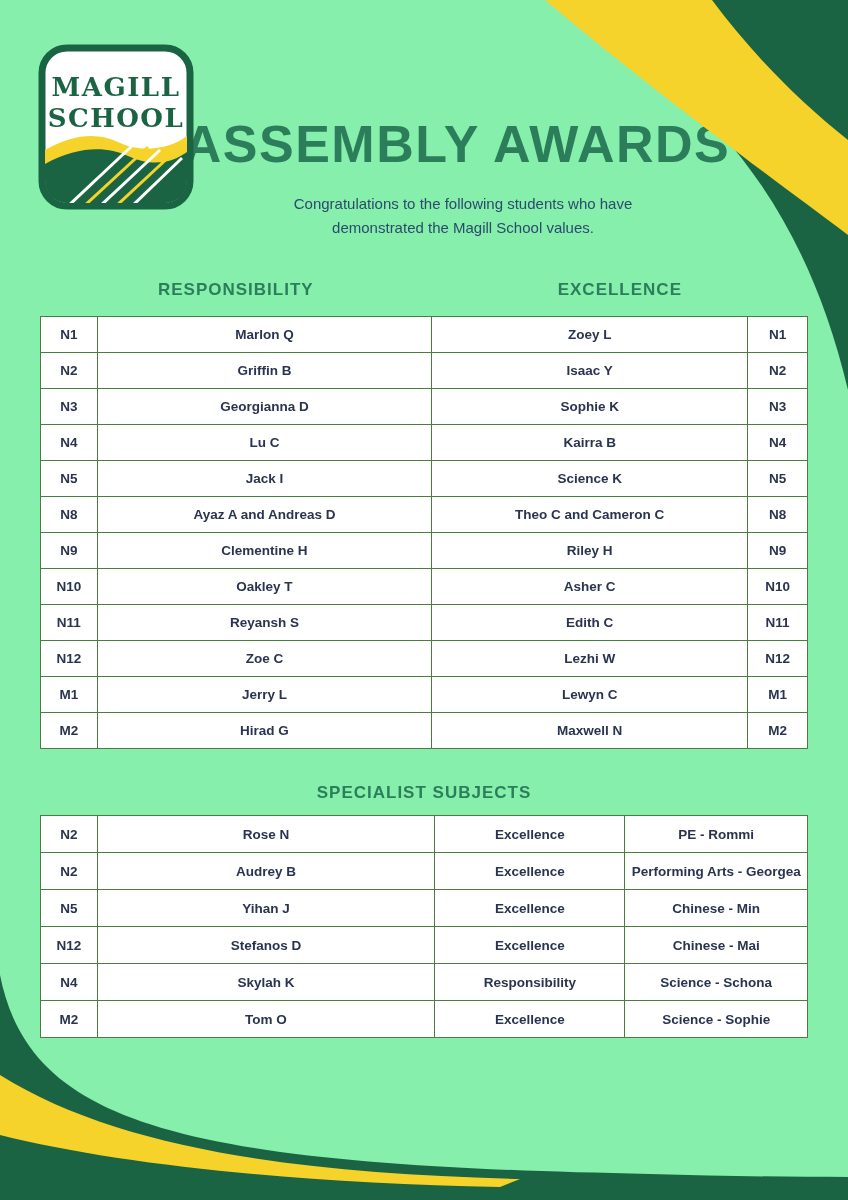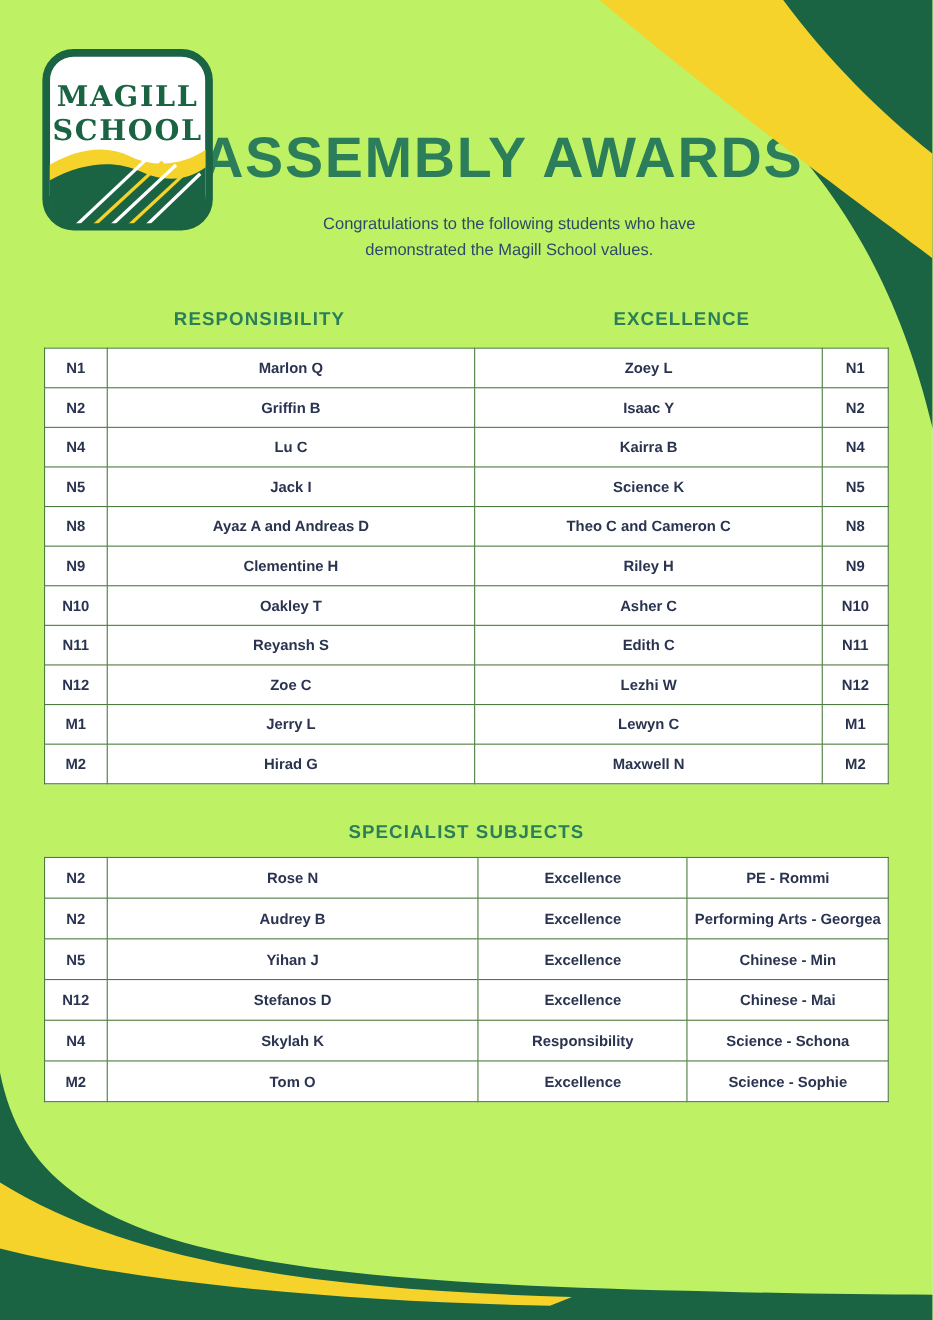--- a/index.html
+++ b/index.html
@@ -9,21 +9,21 @@
     --navy-text:#2C4A6B;
     --table-border-green:#4C7C3F;
     --cell-text:#2A3450;
   }
   *{box-sizing:border-box;}
   html,body{margin:0;padding:0;background:#e8e8e8;}
   .page{
     position:relative;
     width:848px;height:1200px;
     margin:0 auto;
-    background:#bef264;
+    background:#86efac;
     overflow:hidden;
     font-family:"Liberation Sans", sans-serif;
   }
   .decoration{position:absolute;pointer-events:none;}
   .deco-top-right{top:0;right:0;}
   .deco-bottom-left{bottom:0;left:0;}
   .fill-green{fill:var(--brand-green);}
   .fill-yellow{fill:var(--accent-yellow);}
 
   .logo-wrap{position:absolute;top:44px;left:38px;width:156px;height:166px;}
@@ -144,20 +144,26 @@
     <td>N1</td>
   </tr>
 
   <tr>
     <td>N2</td>
     <td>Griffin B</td>
     <td>Isaac Y</td>
     <td>N2</td>
   </tr>
 
+  <tr>
+    <td>N3</td>
+    <td>Georgianna D</td>
+    <td>Sophie K</td>
+    <td>N3</td>
+  </tr>
 
   <tr>
     <td>N4</td>
     <td>Lu C</td>
     <td>Kairra B</td>
     <td>N4</td>
   </tr>
 
   <tr>
     <td>N5</td>

